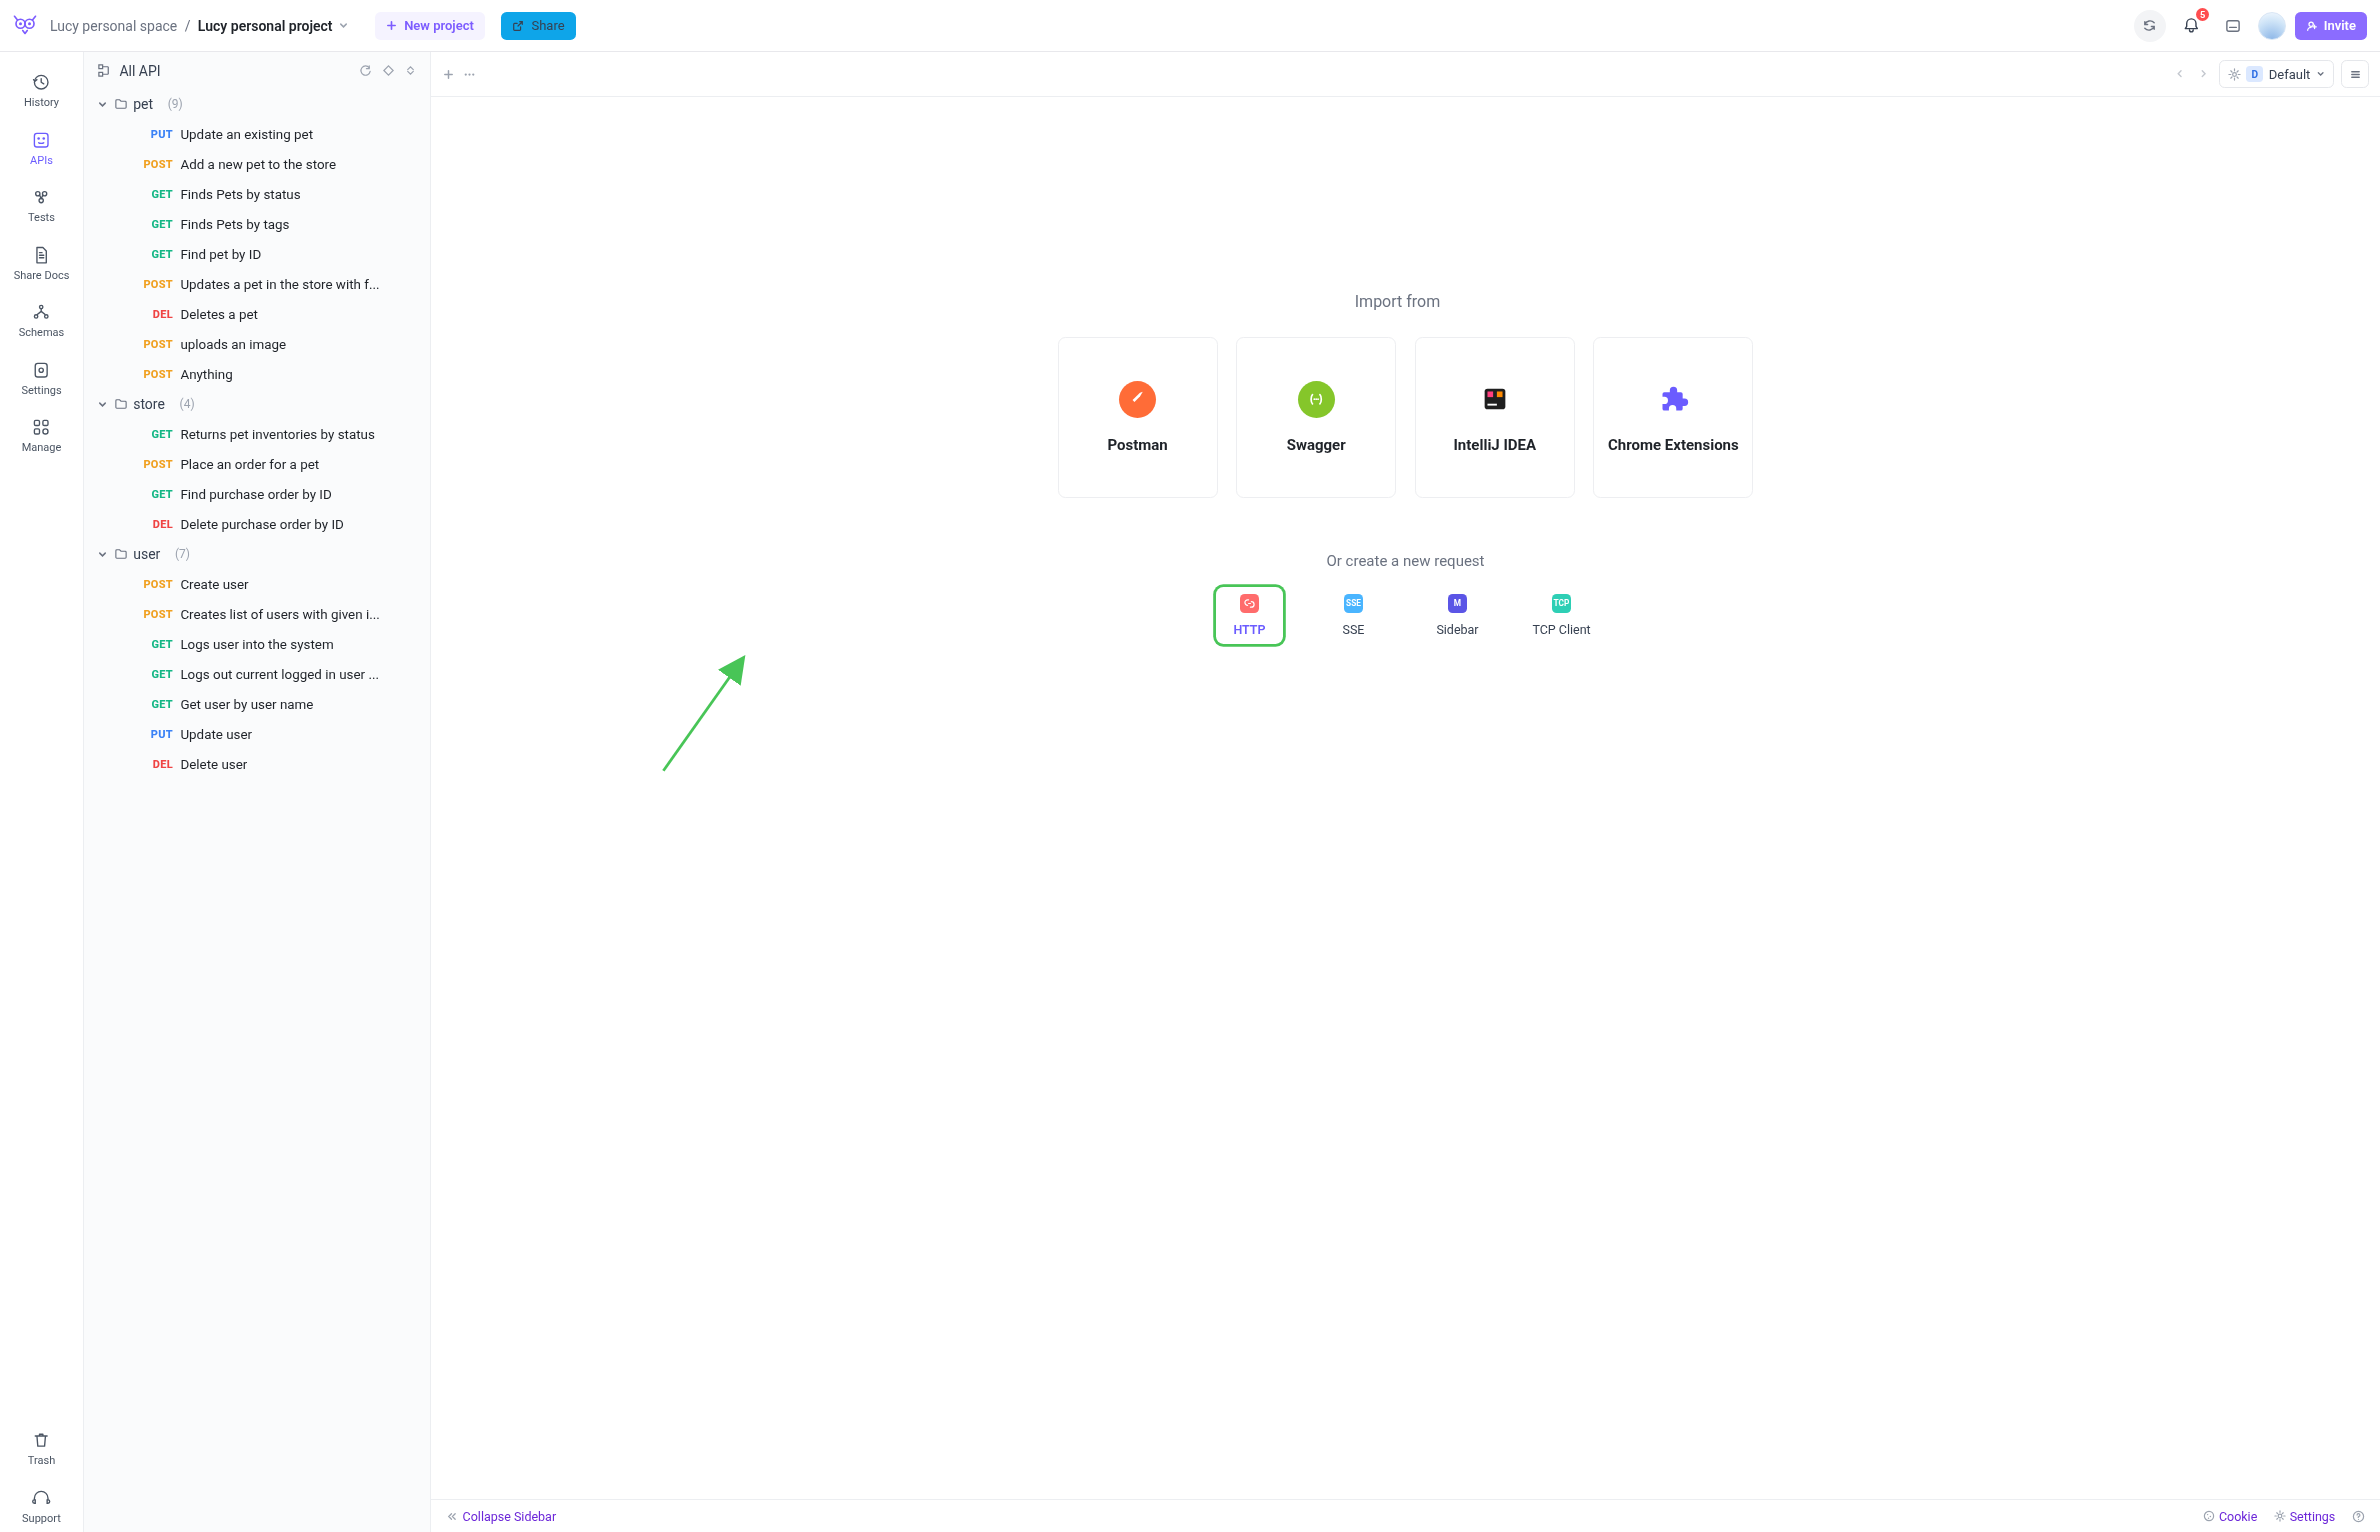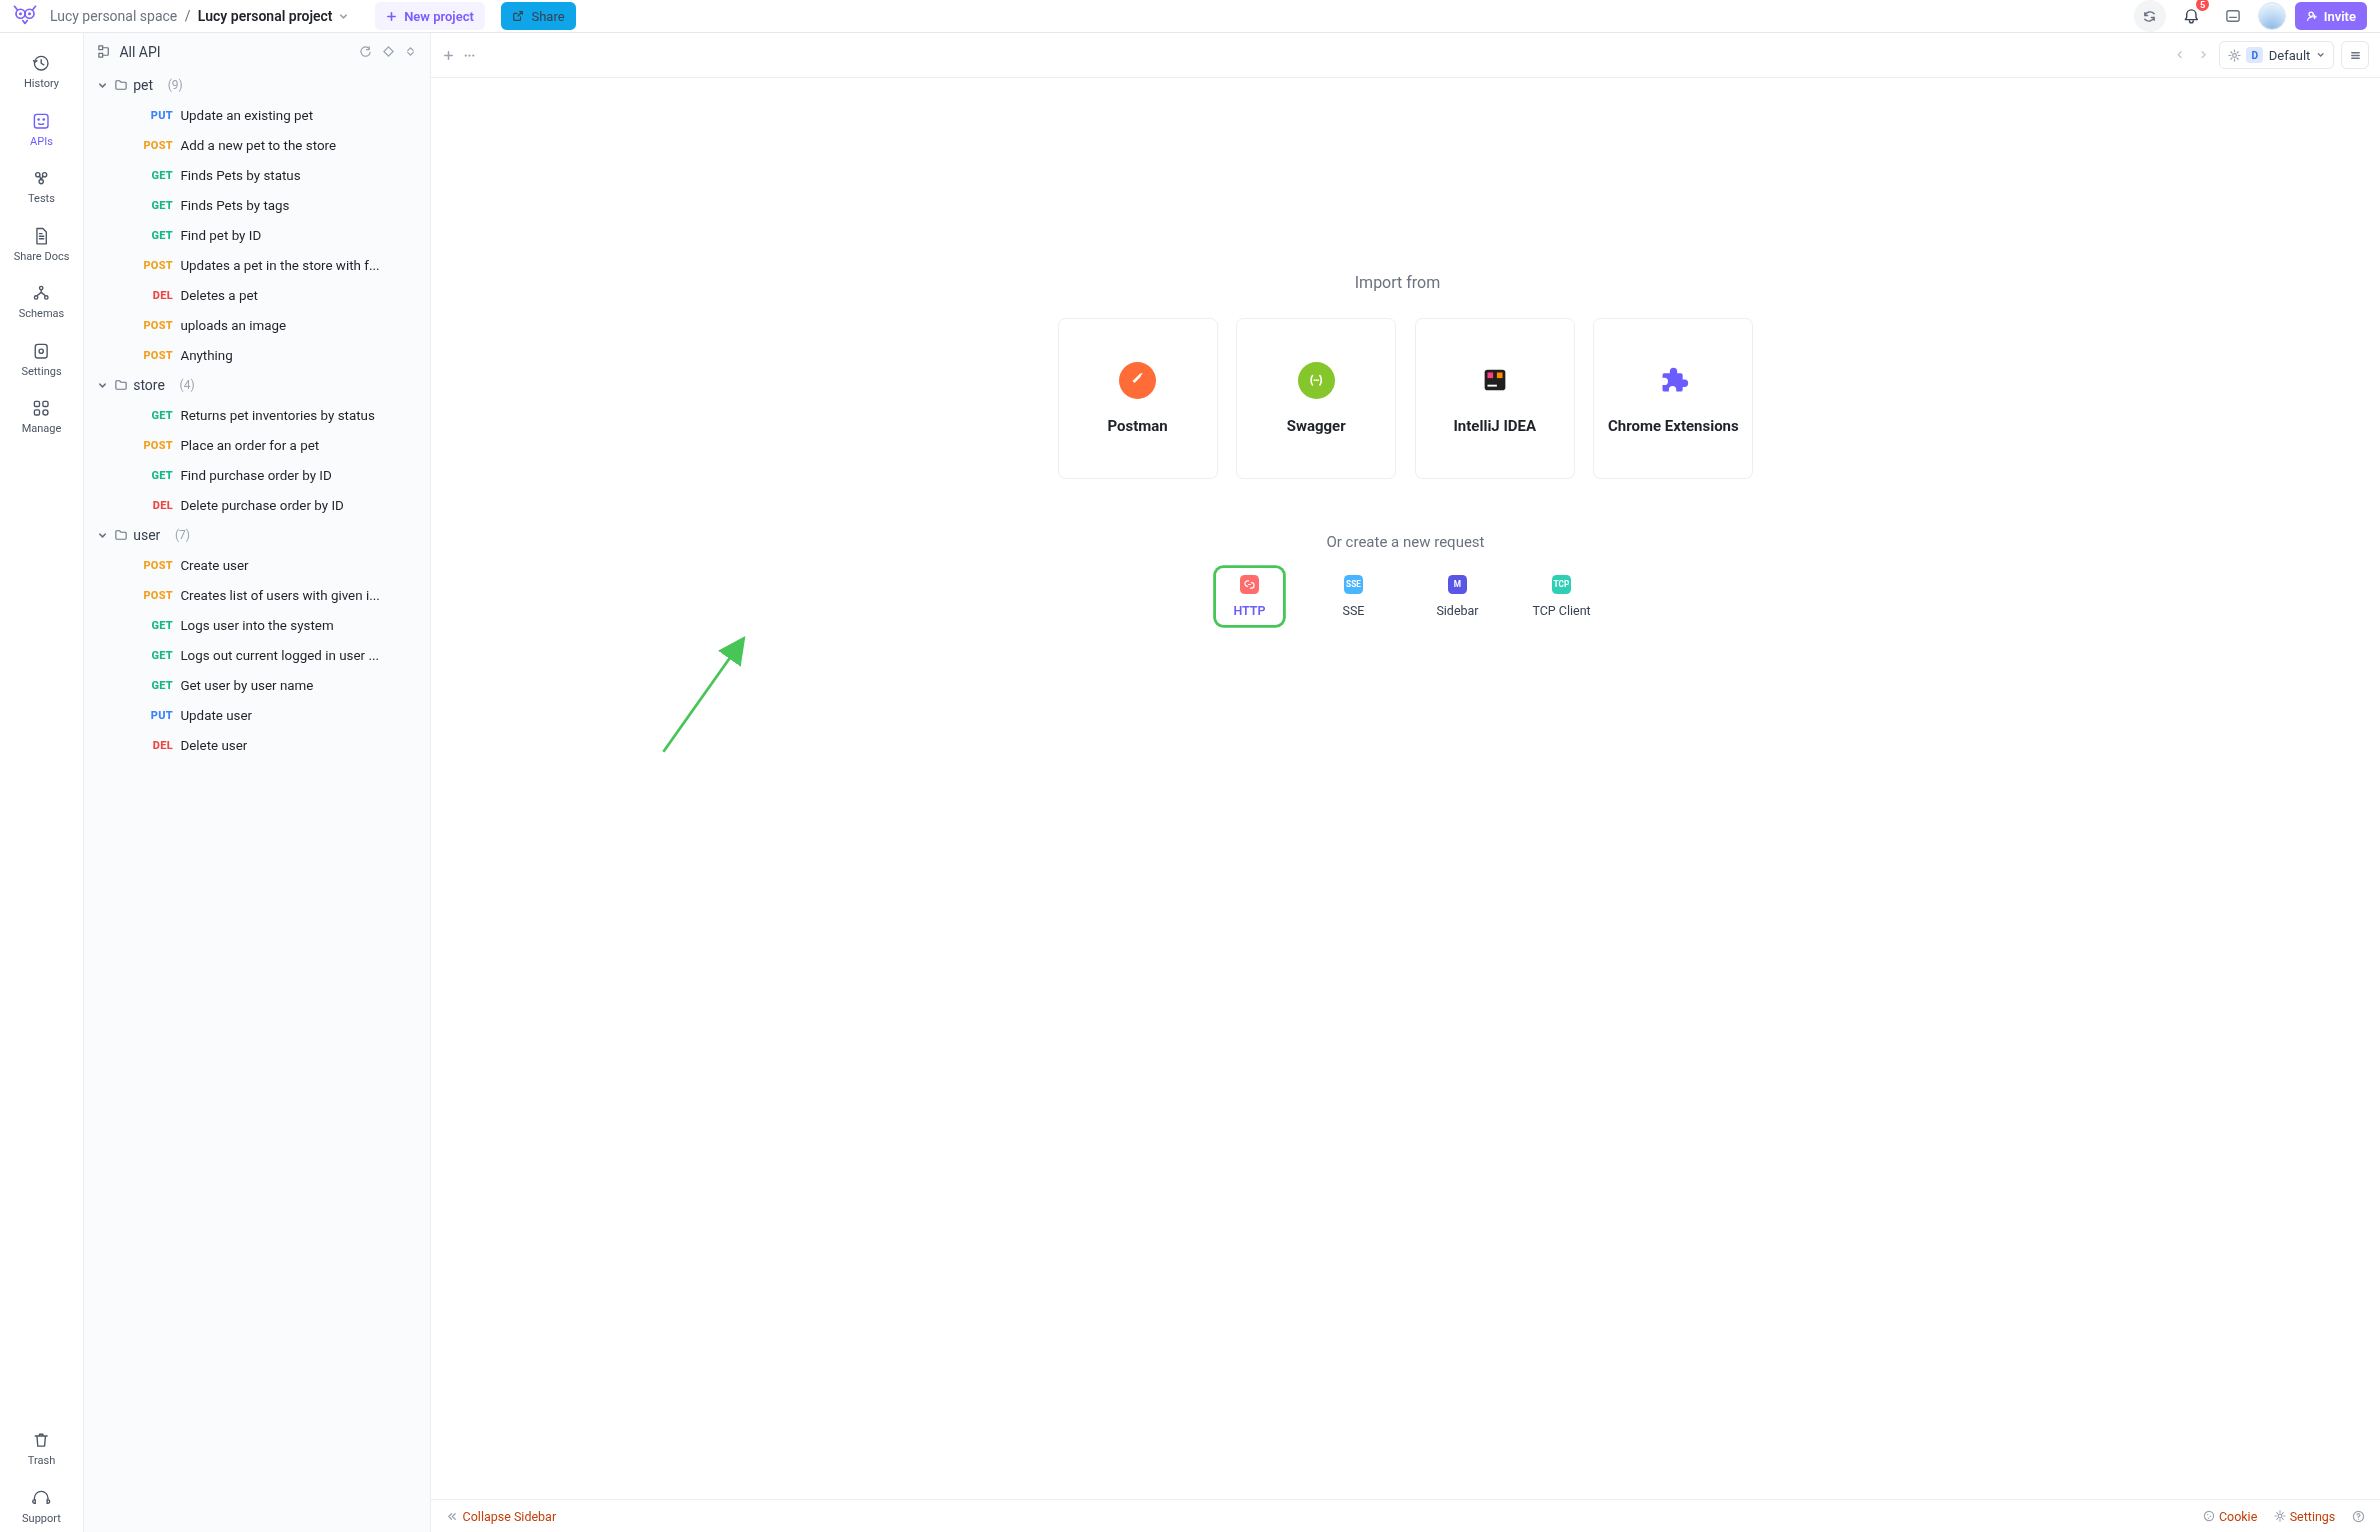--- a/index.html
+++ b/index.html
@@ -1,20 +1,20 @@
 <!DOCTYPE html>
 <html><head>
 <meta charset="utf-8">
 <style>
   * { box-sizing: border-box; margin: 0; padding: 0; }
   html, body { height: 100%; width: 100%; font-family: -apple-system, BlinkMacSystemFont, "Segoe UI", Roboto, "Helvetica Neue", Arial, sans-serif; font-size: 14px; color: #1f2937; background: #fff; }
   body { display: flex; flex-direction: column; overflow: hidden; }
 
   
-  .header { height: 33px; border-bottom: 0.9px solid #e8e8ec; display: flex; align-items: center; padding: 0 13px; gap: 9.3px; }
+  .header { height: 52px; border-bottom: 0.9px solid #e8e8ec; display: flex; align-items: center; padding: 0 13px; gap: 9.3px; }
   .logo { width: 24px; height: 24px; display:flex; align-items:center; justify-content:center; margin-right: 3.7px; }
   .logo svg { width: 24px; height: 24px; }
   .breadcrumb { display: flex; align-items: center; gap: 7.4px; color: #6b7280; font-size: 14px; }
   .breadcrumb .proj { color: #1f2329; font-weight: 600; display:flex; align-items:center; gap:5.6px;}
   .breadcrumb .chev { color:#9ca3af; }
   .pill-btn { height: 28px; padding: 0 11px; border-radius: 5.6px; display: inline-flex; align-items: center; gap: 7px; font-size: 13px; cursor: pointer; }
   .pill-btn.newproj { background:#f5f3ff; color:#7c5cff; font-weight:600; margin-left:16.7px;}
   .pill-btn.share   { background:#0ea5e9; color:#374151; margin-left:7.4px;}
   .header-spacer { flex: 1; }
   .hdr-icon { width:32px; height:32px; border-radius:50%; display:flex; align-items:center; justify-content:center; color:#6b7280; cursor:pointer; position:relative; }
@@ -82,21 +82,21 @@
   .ic.chrome  { background:transparent; color:#6b5cff; }
 
   .section-title2 { color:#6b7280; font-size:15px; margin:54px 0 16.7px 0; }
   .chips { display:flex; gap:37px; align-items:flex-start; position:relative; }
   .chip { width:67px; display:flex; flex-direction:column; align-items:center; gap:9.3px; cursor:pointer; font-size:12.5px; color:#374151; position:relative; padding:7.4px 3.7px; border-radius:7.4px;}
   .chip.highlight { box-shadow: 0 0 0 2.8px #48c557; color:#6b5cff; font-weight:600;}
   .chip .sq { width:18.6px; height:18.6px; border-radius:4.6px; display:flex; align-items:center; justify-content:center; font-size:8.3px; font-weight:700; color:#fff; }
   .sq.http{ background:#ff6c6c; } .sq.sse{ background:#4ab5ff; } .sq.md{ background:#5b55e6; } .sq.tcp{ background:#2ecfb5; }
 
   
-  .footer { height:33px; border-top:0.9px solid #eceef1; display:flex; align-items:center; padding:0 15px; gap:16.7px; font-size:12.5px; color:#c2410c; }
+  .footer { height:33px; border-top:0.9px solid #eceef1; display:flex; align-items:center; padding:0 15px; gap:16.7px; font-size:12.5px; color:#6d28d9; }
   .footer .collapse { display:flex; align-items:center; gap:5.6px; cursor:pointer; }
   .footer-spacer { flex:1; }
   .footer .fitem { display:flex; align-items:center; gap:3.7px; cursor:pointer; }
 
   svg { display:block; }
 </style>
 </head>
 <body>
 
 <div class="header">

